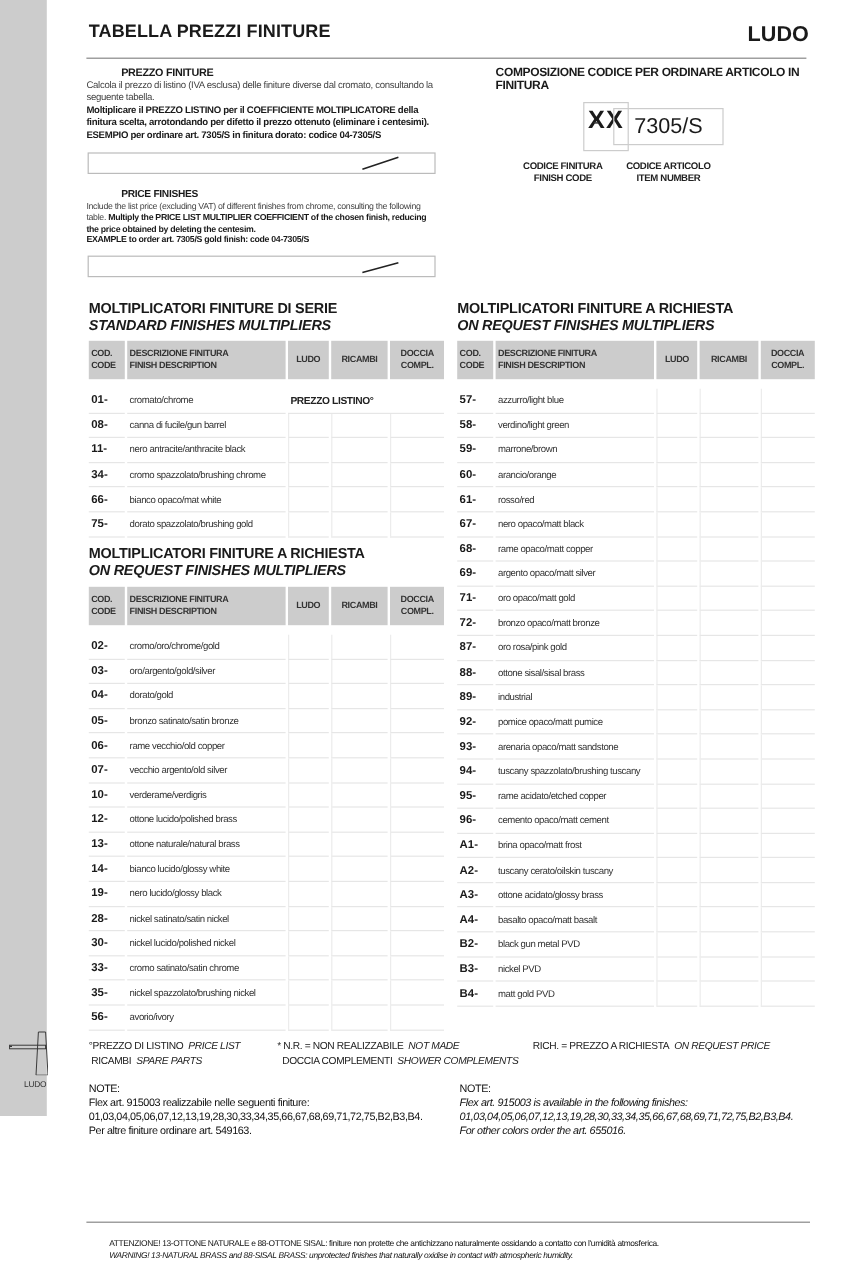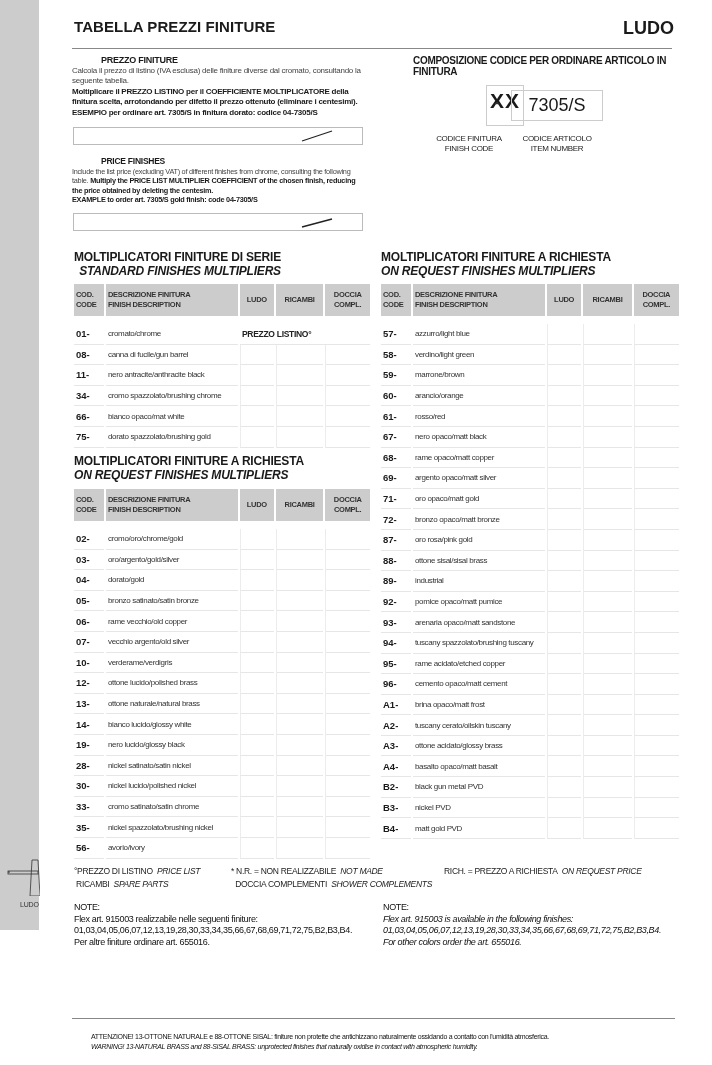--- a/index.html
+++ b/index.html
@@ -24,21 +24,21 @@
 
   .code-box { position: absolute; left: 73px; width: 290px; height: 18px; border: 1px solid #bbb; }
   .code-box svg { position: absolute; right: 28px; top: 1px; }
   .cb1 { top: 127px; }
   .cb2 { top: 213px; }
 
   .comp-title { position: absolute; left: 381px; top: 55px; font-size: 10px; font-weight: 700; letter-spacing: -0.3px; margin-left: 32px; }
   .xx-box { position: absolute; left: 450px; top: 85px; width: 38px; height: 41px; border: 1px solid #ccc; font-size: 21px; font-weight: 700; text-align: center; line-height: 29px; letter-spacing: 1px; margin-left: 36px; }
   .dash { position: absolute; left: 494px; top: 94px; font-size: 16px; color: #333; }
   .art-box { position: absolute; left: 511px; top: 90px; width: 92px; height: 31px; border: 1px solid #ccc; font-size: 18px; text-align: center; line-height: 29px; }
-  .code-lbl { position: absolute; top: 134px; font-size: 8px; font-weight: 400; text-align: center; line-height: 10px; letter-spacing: -0.3px; color: #222; }
+  .code-lbl { position: absolute; top: 134px; font-size: 8px; font-weight: 700; text-align: center; line-height: 10px; letter-spacing: -0.3px; color: #222; }
   .cl1 { left: 424px; width: 90px; }
   .cl2 { left: 512px; width: 90px; }
 
   .sec-title { position: absolute; font-size: 12px; font-weight: 700; line-height: 14px; letter-spacing: -0.2px; }
   .sec-title .it { font-style: italic; display: block; }
 
   table.ft { position: absolute; border-collapse: separate; border-spacing: 2px 0; font-size: 8px; }
   table.ft th { background: #cccccc; color: #333; font-weight: 700; font-size: 7.5px; letter-spacing: -0.3px; text-align: left; height: 32px; vertical-align: middle; padding: 0 2px; line-height: 10px; }
   table.ft th.c { text-align: center; }
   table.ft td { height: 20.6px; border-bottom: 1px solid #e6e6e6; vertical-align: middle; padding: 0 2px; white-space: nowrap; }
@@ -103,21 +103,21 @@
 <div class="art-box">7305/S</div>
 <div class="code-lbl cl1">
   <div>CODICE FINITURA</div>
   <div>FINISH CODE</div>
 </div>
 <div class="code-lbl cl2">
   <div>CODICE ARTICOLO</div>
   <div>ITEM NUMBER</div>
 </div>
 
-<div class="sec-title" style="left:74px; top:250px;text-align:right;">
+<div class="sec-title" style="left:74px; top:250px;">
   <span>MOLTIPLICATORI FINITURE DI SERIE</span>
   <span class="it">STANDARD FINISHES MULTIPLIERS</span>
 </div>
 <div class="sec-title" style="left:74px; top:454px;">
   <span>MOLTIPLICATORI FINITURE A RICHIESTA</span>
   <span class="it">ON REQUEST FINISHES MULTIPLIERS</span>
 </div>
 <div class="sec-title" style="left:381px; top:250px;">
   <span>MOLTIPLICATORI FINITURE A RICHIESTA</span>
   <span class="it">ON REQUEST FINISHES MULTIPLIERS</span>
@@ -547,21 +547,21 @@
   <div>&nbsp;&nbsp;<span>DOCCIA COMPLEMENTI</span>&nbsp; <i>SHOWER COMPLEMENTS</i></div>
 </div>
 <div class="legend" style="left:444px;">
   <div><span>RICH. = PREZZO A RICHIESTA</span>&nbsp; <i>ON REQUEST PRICE</i></div>
 </div>
 
 <div class="note" style="left:74px;">
   <div>NOTE:</div>
   <div>Flex art. 915003 realizzabile nelle seguenti finiture:</div>
   <div>01,03,04,05,06,07,12,13,19,28,30,33,34,35,66,67,68,69,71,72,75,B2,B3,B4.</div>
-  <div>Per altre finiture ordinare art. 655016.</div>
+  <div>Per altre finiture ordinare art. 549163.</div>
 </div>
 <div class="note en" style="left:383px;">
   <div class="t">NOTE:</div>
   <div>Flex art. 915003 is available in the following finishes:</div>
   <div>01,03,04,05,06,07,12,13,19,28,30,33,34,35,66,67,68,69,71,72,75,B2,B3,B4.</div>
   <div>For other colors order the art. 655016.</div>
 </div>
 
 <div class="rule-bottom"></div>
 <div class="page-num">200</div>

